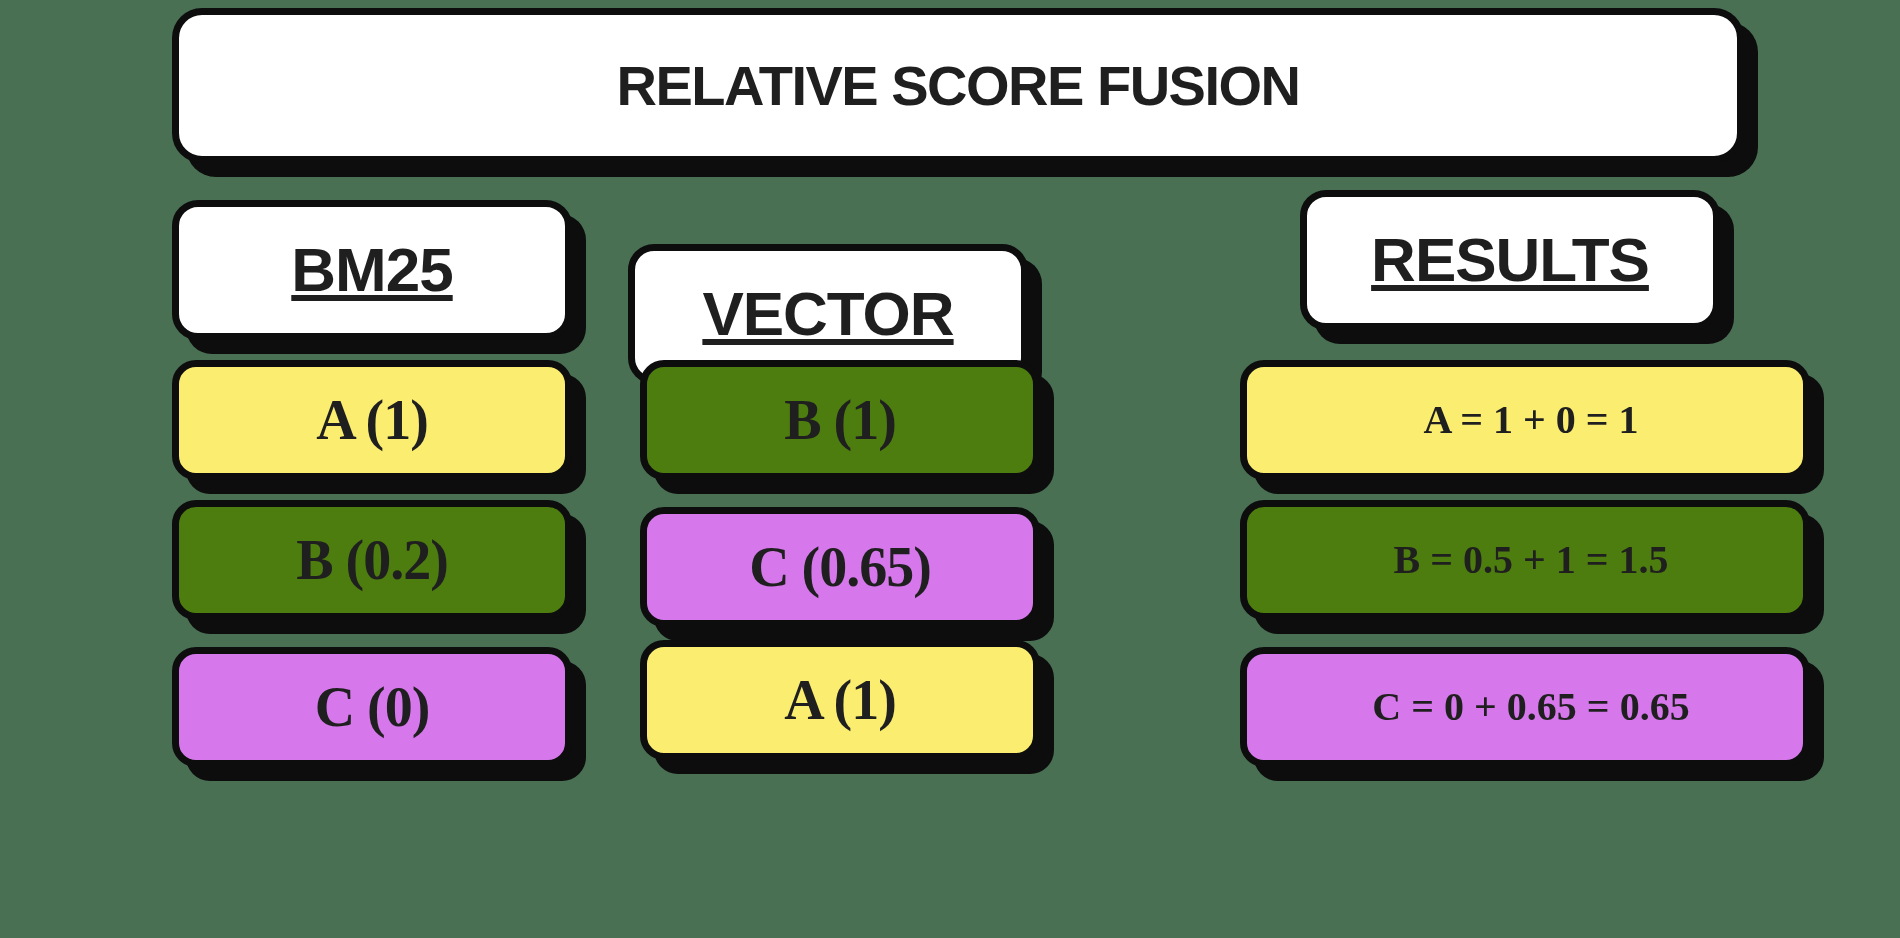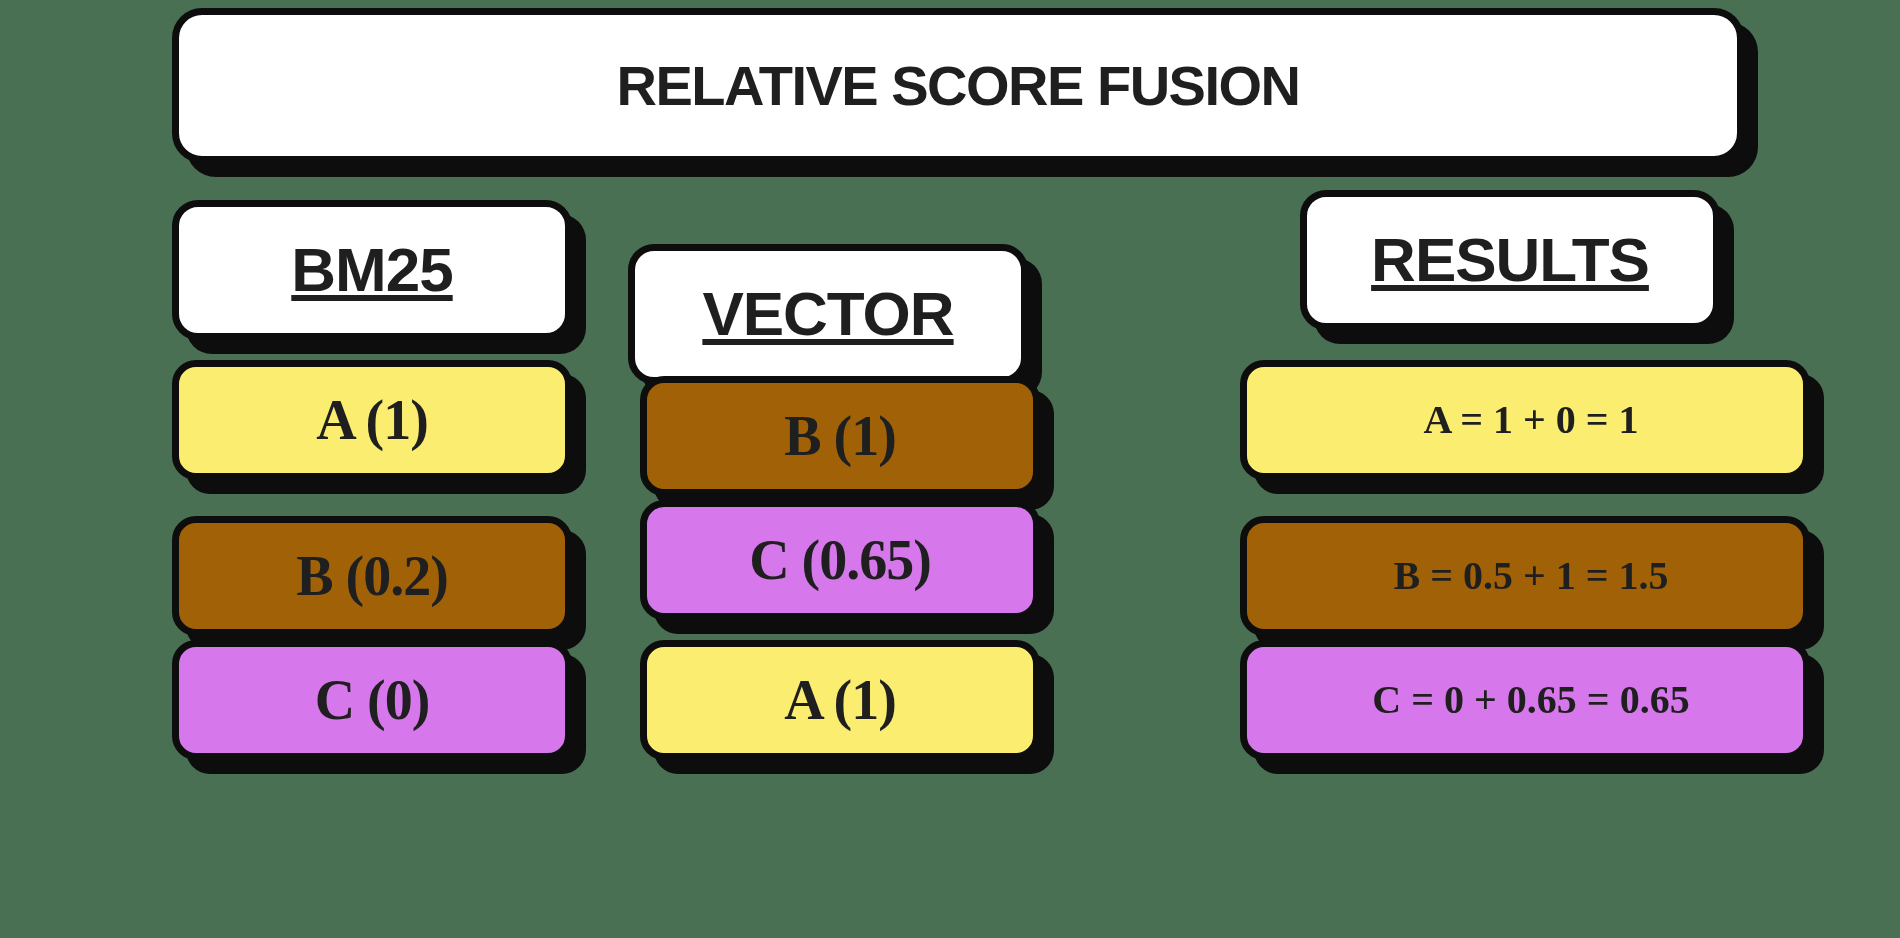--- a/index.html
+++ b/index.html
@@ -71,22 +71,22 @@
 
   .col-a .cell { left: 172px; }
   .col-b .cell { left: 640px; }
   .col-c .cell { left: 1240px; padding-left: 12px; }
 
   .row-1 { top: 360px; }
   .row-2 { top: 500px; }
   .row-3 { top: 640px; }
 
   .fill-yellow { background: #FAED70; }
-  .fill-teal   { background: #a16207; margin-top: 16px; }
-  .fill-purple { background: #D678EC; }
+  .fill-teal   { background: #4d7c0f; }
+  .fill-purple { background: #D678EC; margin-top: 7px; }
   .fill-white  { background: #FFFFFF; text-decoration: underline; }
 </style>
 </head>
 <body>
 
 <div class="card" id="title-card">RELATIVE SCORE FUSION</div>
 
 <div class="card col-header fill-white" id="header-bm25">BM25</div>
 
 <div class="card col-header fill-white" id="header-vector">VECTOR</div>

